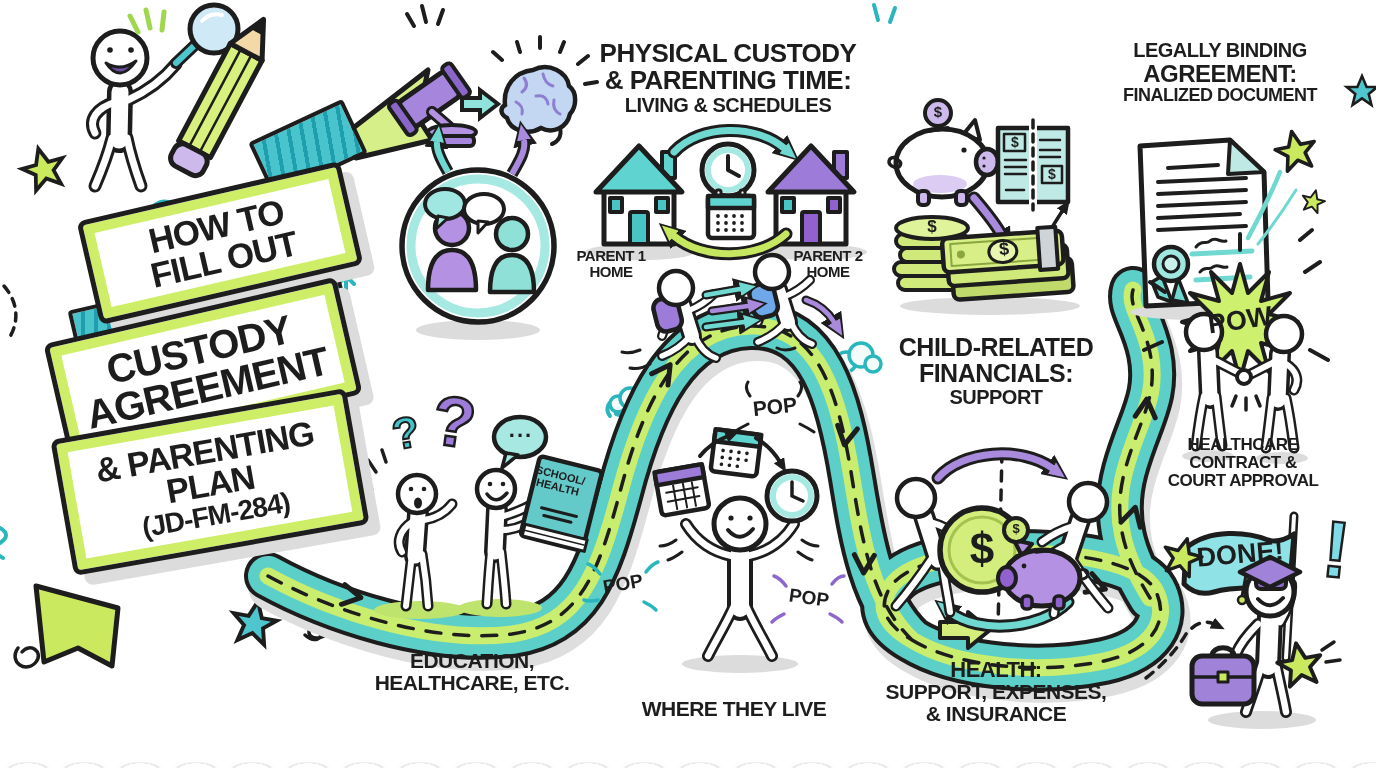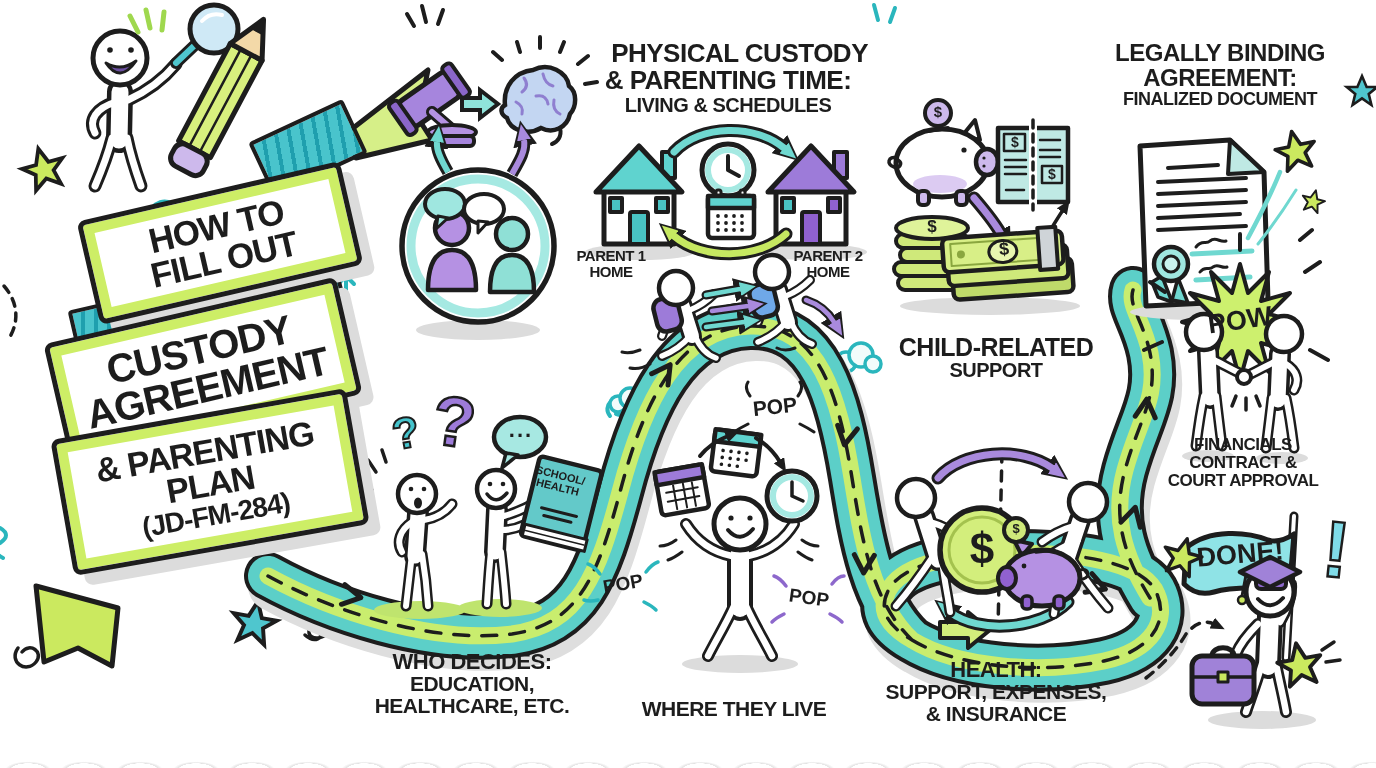--- a/index.html
+++ b/index.html
@@ -507,53 +507,53 @@
   <div class="bt" style="font-size:40px;">CUSTODY</div>
   <div class="bt" style="font-size:40px;">AGREEMENT</div>
 </div>
 <div class="seg" style="left:60px;top:413px;width:290px;height:128px;transform:rotate(-10deg);">
   <div class="bt" style="font-size:34px;">&amp; PARENTING</div>
   <div class="bt" style="font-size:34px;">PLAN</div>
   <div class="bt" style="font-size:28px;">(JD-FM-284)</div>
 </div>
 
 <div class="t" style="left:588px;top:40px;width:280px;">
-  <div style="font-size:26px;text-align:right;">PHYSICAL CUSTODY</div>
+  <div style="font-size:26px;">PHYSICAL CUSTODY</div>
   <div style="font-size:26px;">&amp; PARENTING TIME:</div>
   <div style="font-size:20px;">LIVING &amp; SCHEDULES</div>
 </div>
 
 <div class="t" style="left:1100px;top:40px;width:240px;">
-  <div style="font-size:24px;">LEGALLY BINDING</div>
+  <div style="font-size:20px;">LEGALLY BINDING</div>
   <div style="font-size:24px;">AGREEMENT:</div>
   <div style="font-size:18px;">FINALIZED DOCUMENT</div>
 </div>
 
 
 <div class="t" style="left:884px;top:334px;width:224px;">
   <div style="font-size:25px;">CHILD-RELATED</div>
+  <div style="font-size:25px;">FINANCIALS:</div>
   <div style="font-size:20px;">SUPPORT</div>
 </div>
 
 <div class="t" style="left:352px;top:650px;width:240px;">
-  <div style="font-size:22px;">WHO DECIDES:</div>
   <div style="font-size:21px;">EDUCATION,</div>
   <div style="font-size:21px;">HEALTHCARE, ETC.</div>
 </div>
 <div class="t" style="left:628px;top:658px;width:212px;">
   <div style="font-size:21px;margin-top:40px;">WHERE THEY LIVE</div>
   <div style="font-size:21px;margin-top:44px;">&amp; TIME SPENT</div>
 </div>
 <div class="t" style="left:876px;top:658px;width:240px;">
   <div style="font-size:22px;">HEALTH:</div>
   <div style="font-size:21px;">SUPPORT, EXPENSES,</div>
   <div style="font-size:21px;">&amp; INSURANCE</div>
 </div>
 <div class="t" style="left:1158px;top:436px;width:170px;">
-  <div style="font-size:17px;">FINANCIALS</div>
+  <div style="font-size:17px;">HEALTHCARE</div>
   <div style="font-size:17px;">CONTRACT &amp;</div>
   <div style="font-size:17px;">COURT APPROVAL</div>
 </div>
 
 <div class="t" style="left:569px;top:248px;width:84px;">
   <div style="font-size:15px;">PARENT 1</div>
   <div style="font-size:15px;">HOME</div>
 </div>
 <div class="t" style="left:786px;top:248px;width:84px;">
   <div style="font-size:15px;">PARENT 2</div>

